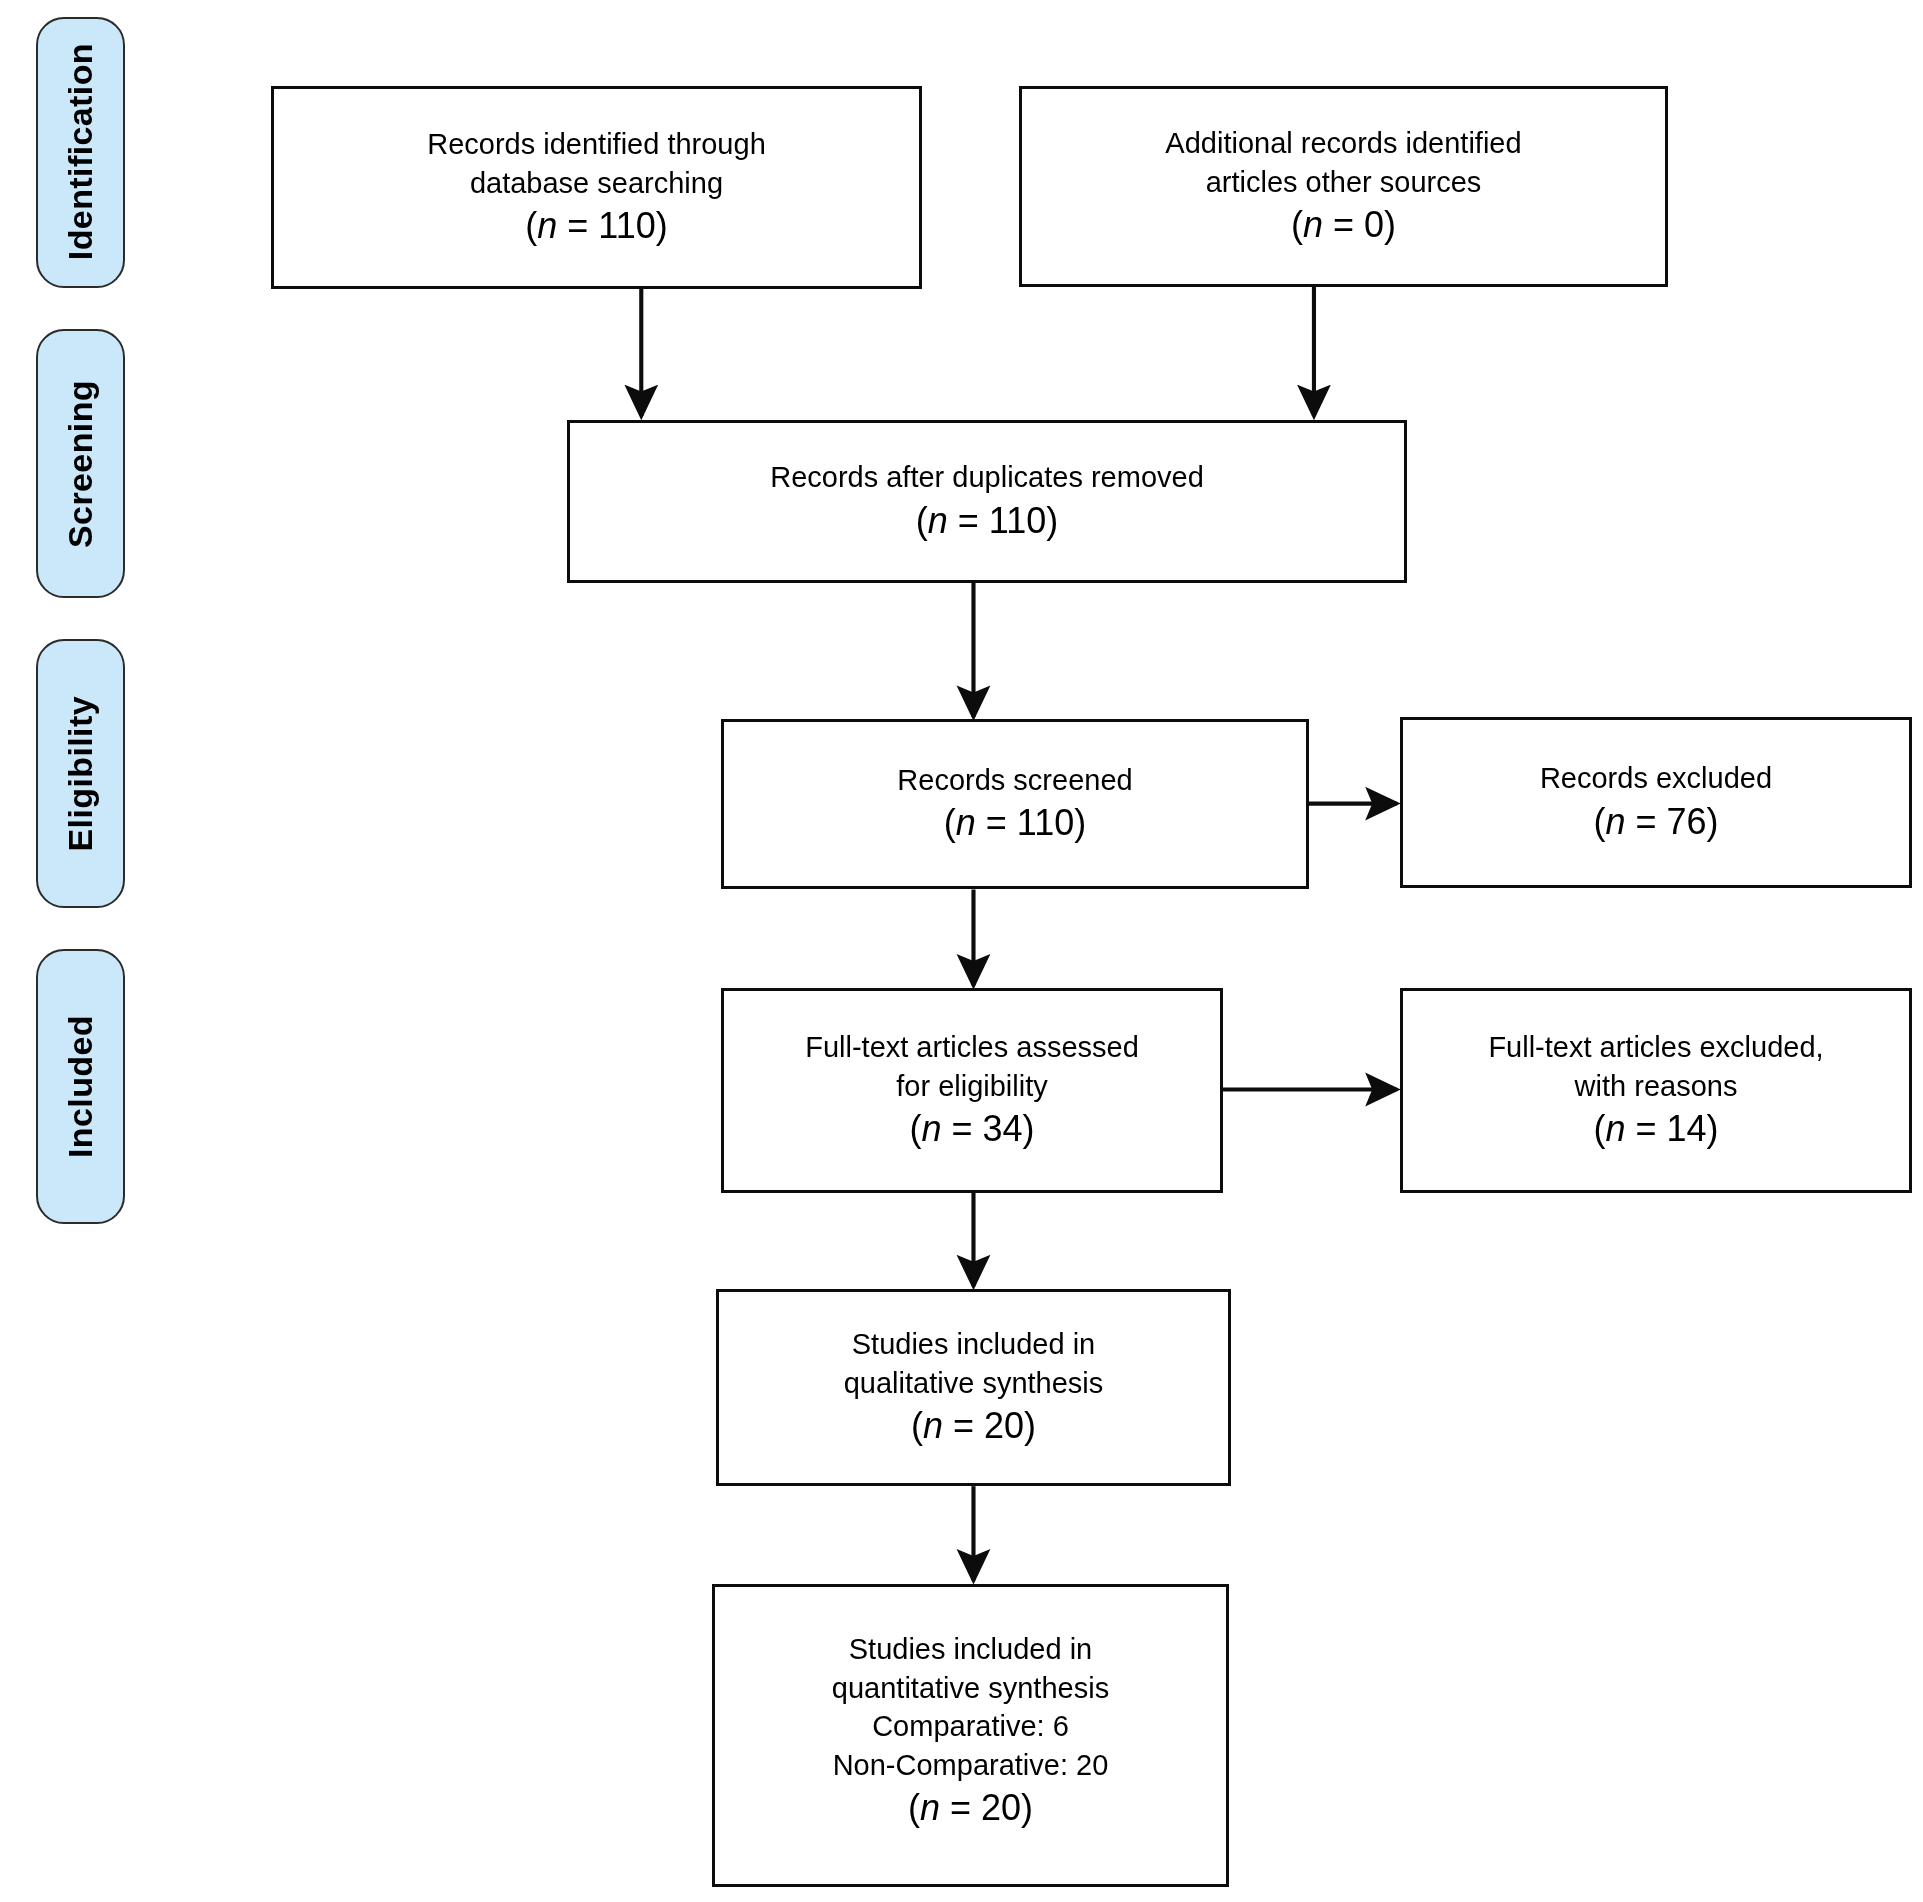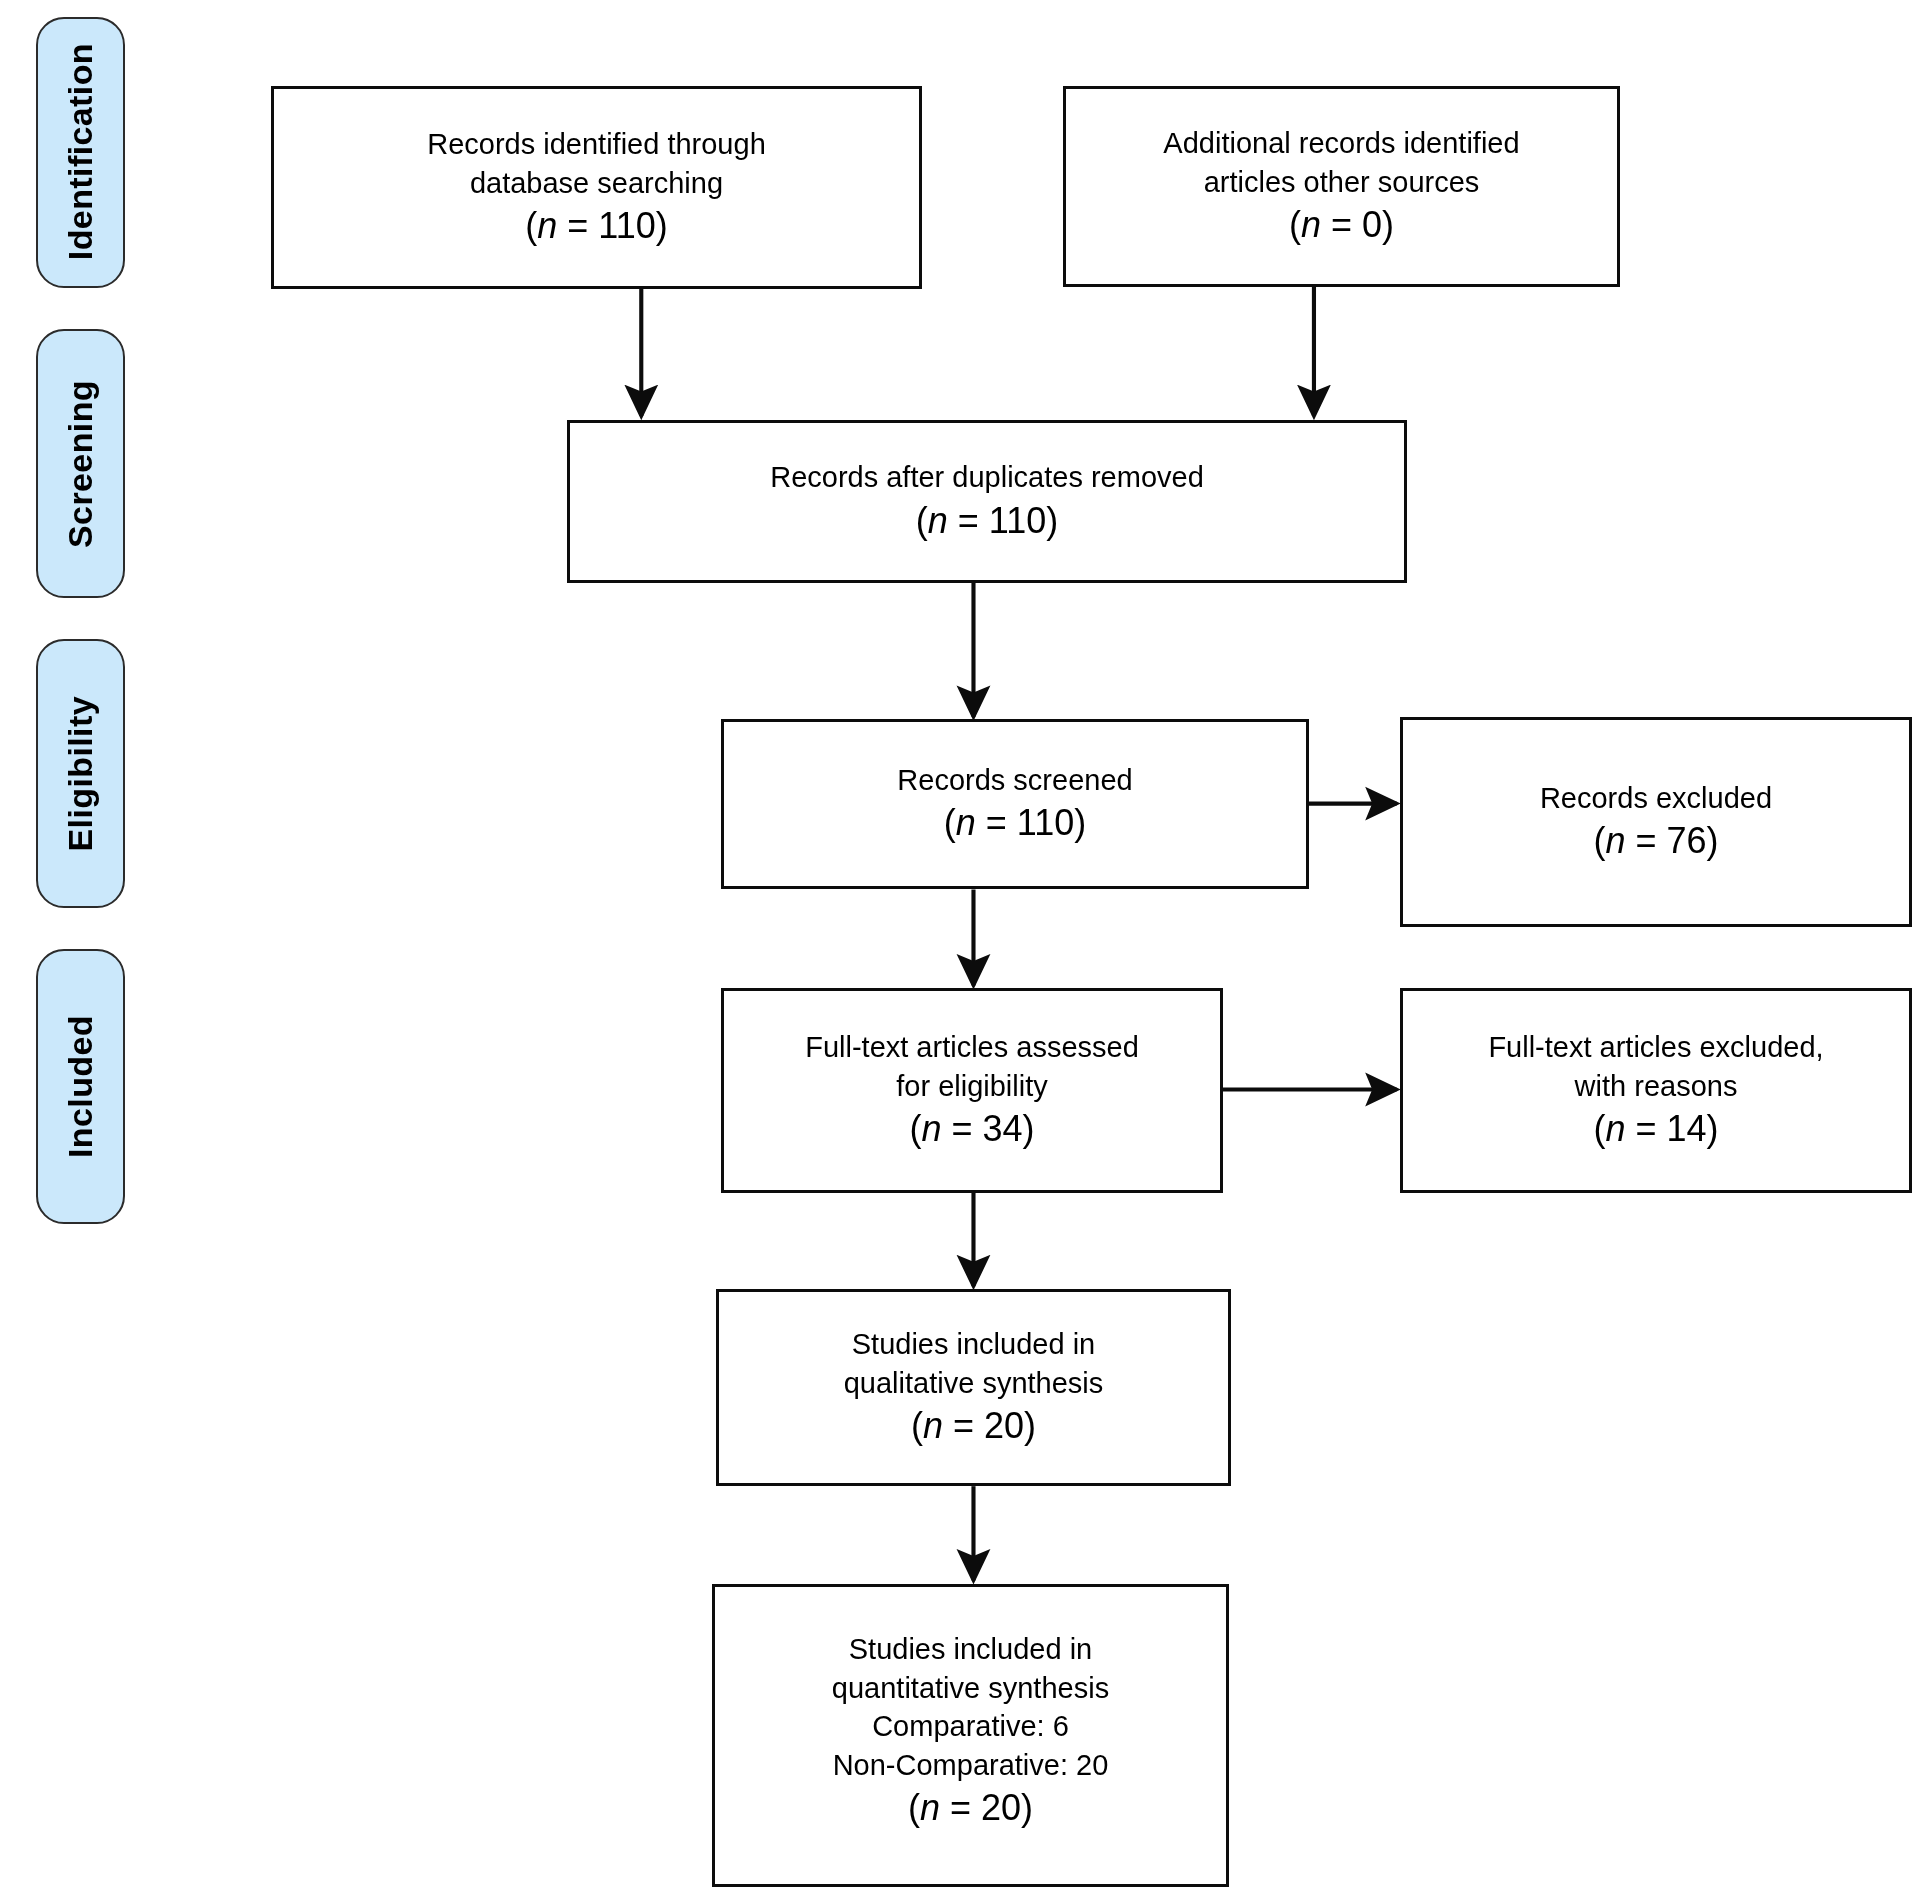--- a/index.html
+++ b/index.html
@@ -116,37 +116,37 @@
   <div class="stage-pill" style="left:36px; top:949px; width:89px; height:275px;">
     <span class="stage-label">Included</span>
   </div>
 
   <div class="flow-box" style="left:271px; top:86px; width:651px; height:203px;">
     <div class="line">Records identified through</div>
     <div class="line">database searching</div>
     <div class="line count"><span>(</span><i>n</i><span> = 110</span><span>)</span></div>
   </div>
 
-  <div class="flow-box" style="left:1019px; top:86px; width:557px; height:201px;margin-left:44px;">
+  <div class="flow-box" style="left:1019px; top:86px; width:649px; height:201px;">
     <div class="line">Additional records identified</div>
     <div class="line">articles other sources</div>
     <div class="line count"><span>(</span><i>n</i><span> = 0</span><span>)</span></div>
   </div>
 
   <div class="flow-box" style="left:567px; top:420px; width:840px; height:163px;">
     <div class="line">Records after duplicates removed</div>
     <div class="line count"><span>(</span><i>n</i><span> = 110</span><span>)</span></div>
   </div>
 
   <div class="flow-box" style="left:721px; top:719px; width:588px; height:170px;">
     <div class="line">Records screened</div>
     <div class="line count"><span>(</span><i>n</i><span> = 110</span><span>)</span></div>
   </div>
 
-  <div class="flow-box" style="left:1400px; top:717px; width:512px; height:210px;">
+  <div class="flow-box" style="left:1400px; top:717px; width:512px; height:171px;">
     <div class="line">Records excluded</div>
     <div class="line count"><span>(</span><i>n</i><span> = 76</span><span>)</span></div>
   </div>
 
   <div class="flow-box" style="left:721px; top:988px; width:502px; height:205px;">
     <div class="line">Full-text articles assessed</div>
     <div class="line">for eligibility</div>
     <div class="line count"><span>(</span><i>n</i><span> = 34</span><span>)</span></div>
   </div>
 

